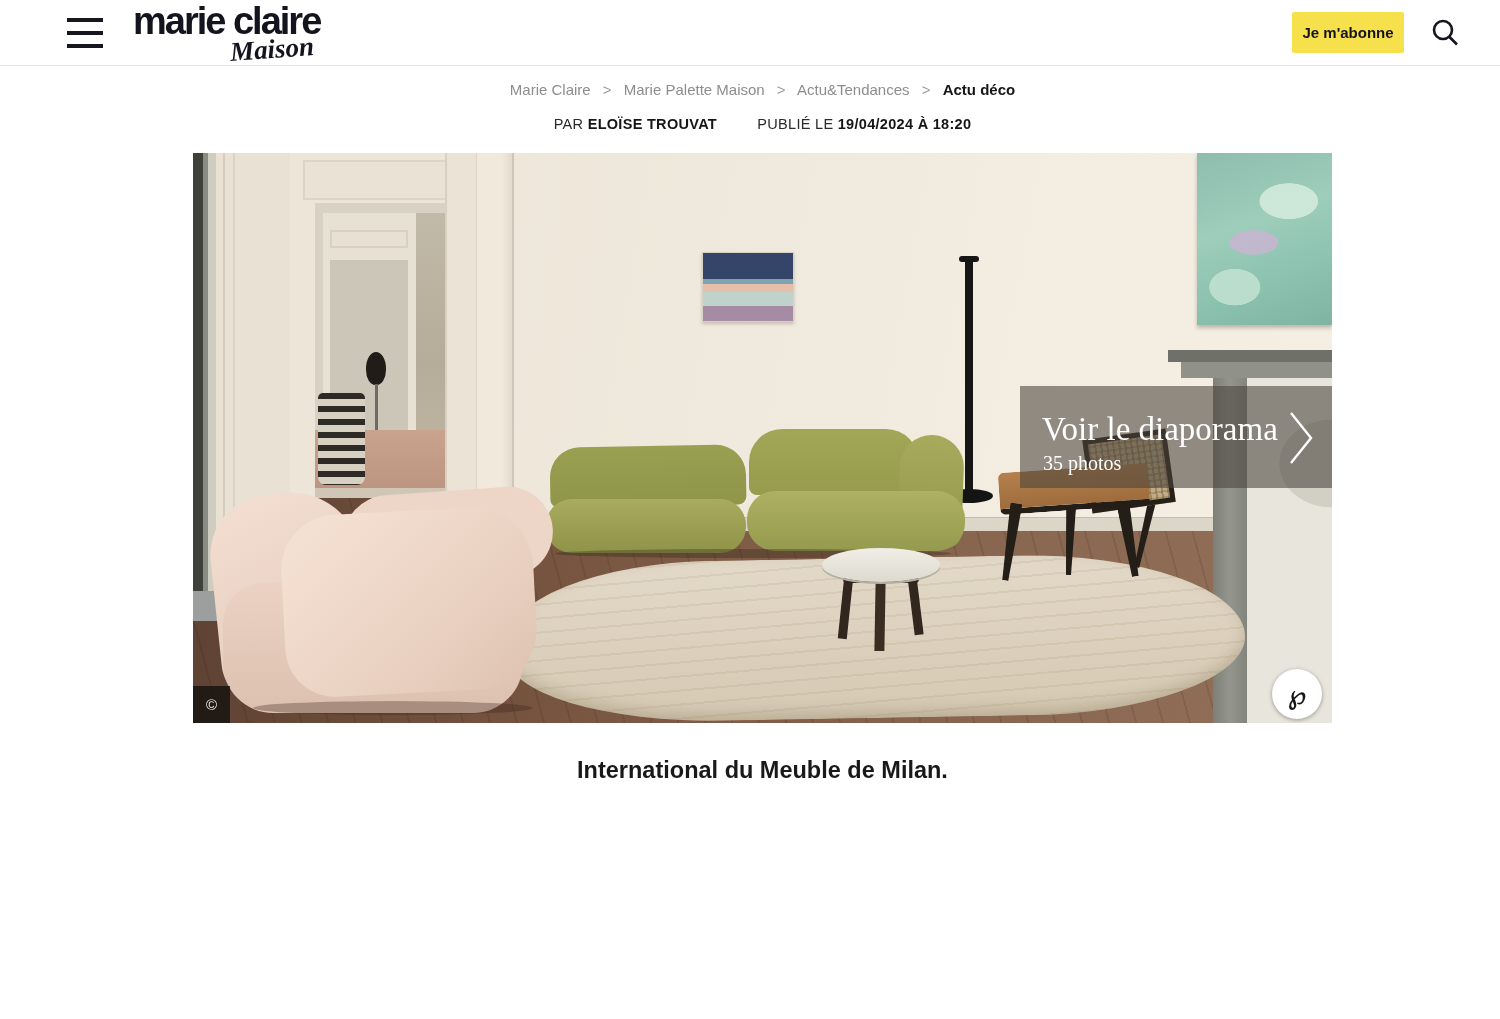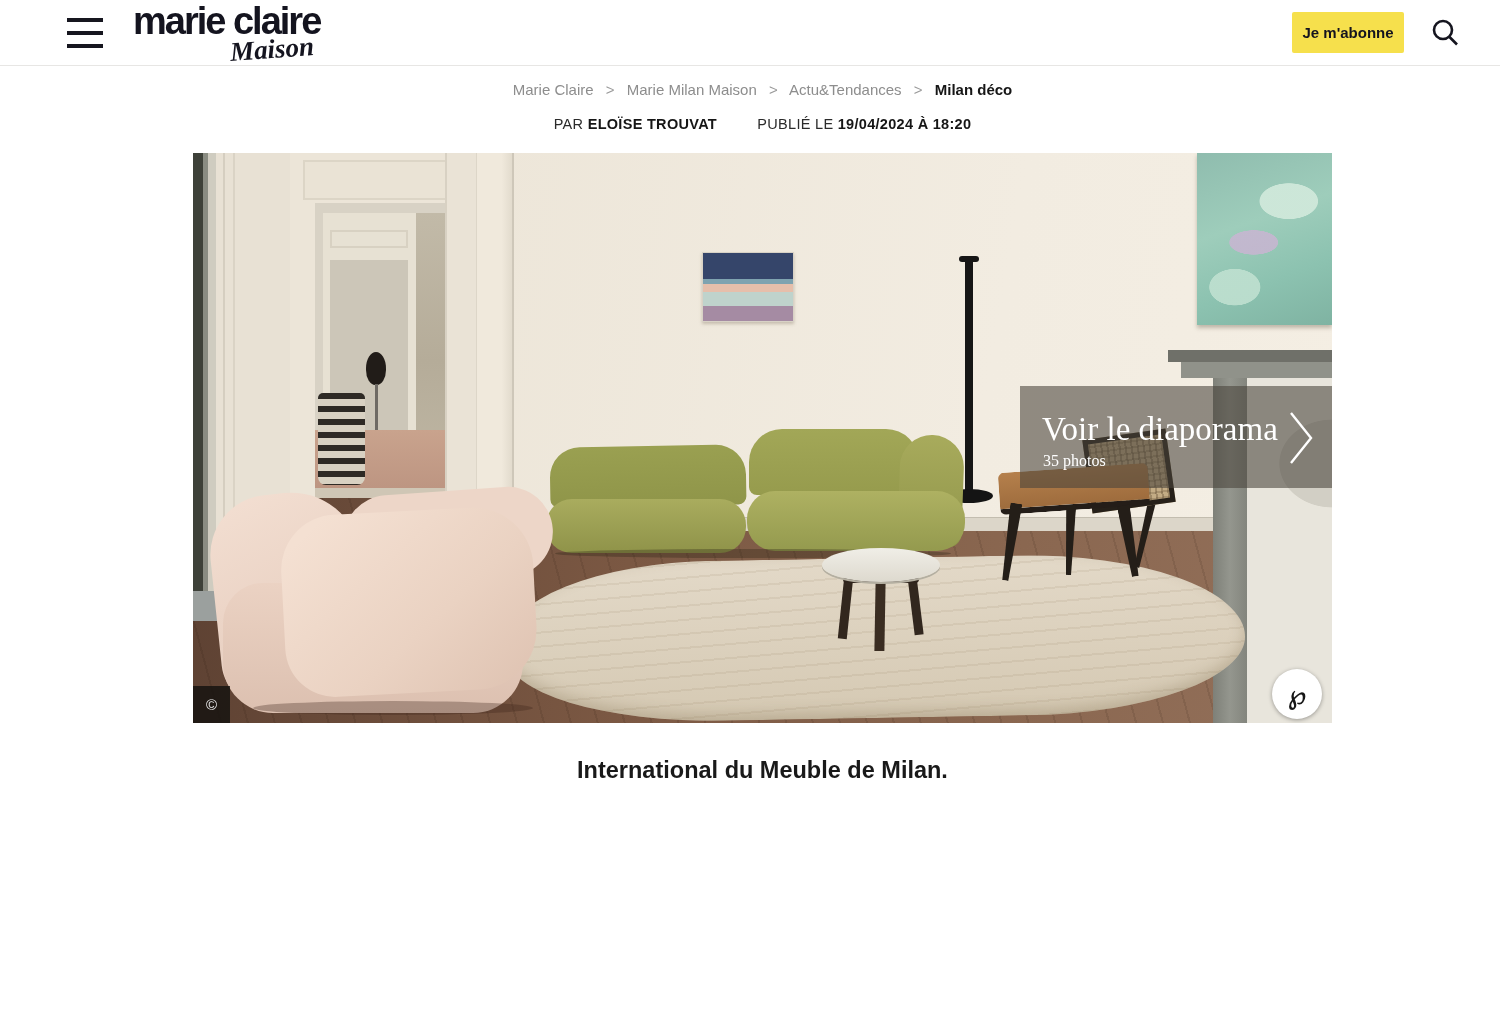--- a/index.html
+++ b/index.html
@@ -171,21 +171,21 @@
   .pink-front { left:90px; top:358px; width:252px; height:182px; z-index:9;
     background:linear-gradient(140deg,#F4E0D2 10%,#EAD2C2 60%,#DEC2B1 100%);
     border-radius:55px 60px 60px 50px; transform:rotate(-3deg); }
   .pink-shadow { left:60px; top:548px; width:280px; height:14px; z-index:9;
     background:rgba(60,35,25,.32); border-radius:50%; }
 
   .slideshow-overlay { left:827px; top:233px; width:312px; height:102px; z-index:10;
     background:rgba(72,67,59,.58); color:#fff; cursor:pointer; }
   .ss-title { font-family:"Liberation Serif", serif; font-size:33px; line-height:1;
     margin:27px 0 0 22px; }
-  .ss-count { font-family:"Liberation Serif", serif; font-size:16px; margin:6px 0 0 23px; }
+  .ss-count { font-family:"Liberation Serif", serif; font-size:20px; margin:6px 0 0 23px; }
   .ss-chevron { position:absolute; right:18px; top:24px; }
 
   .copyright-badge { left:0; top:533px; width:37px; height:37px; z-index:11;
     background:rgba(18,16,14,.8); color:#E8E8E8; font-size:15px;
     display:flex; align-items:center; justify-content:center; }
   .pinterest-btn { left:1079px; top:516px; width:50px; height:50px; z-index:11; background:#fff;
     border-radius:50%; display:flex; align-items:center; justify-content:center;
     box-shadow:0 1px 4px rgba(0,0,0,.35); cursor:pointer;
     font-family:"DejaVu Sans", sans-serif; font-weight:bold; font-size:27px; color:#161616; }
 
@@ -215,25 +215,25 @@
       <line x1="19.5" y1="19" x2="27" y2="26.5" stroke="#15151F" stroke-width="2.6"></line>
     </svg>
   </button>
 </header>
 
 <div class="content">
 
   <nav class="breadcrumb">
     <span class="crumb">Marie Claire</span>
     <span class="sep">&gt;</span>
-    <span class="crumb">Marie Milan Maison</span>
+    <span class="crumb">Marie Palette Maison</span>
     <span class="sep">&gt;</span>
     <span class="crumb">Actu&amp;Tendances</span>
     <span class="sep">&gt;</span>
-    <span class="current">Milan déco</span>
+    <span class="current">Actu déco</span>
   </nav>
 
 
   <div class="byline">
     <span>PAR</span>
     <b>ELOÏSE TROUVAT</b>
     <span class="pub">PUBLIÉ LE</span>
     <b>19/04/2024 À 18:20</b>
   </div>
 

